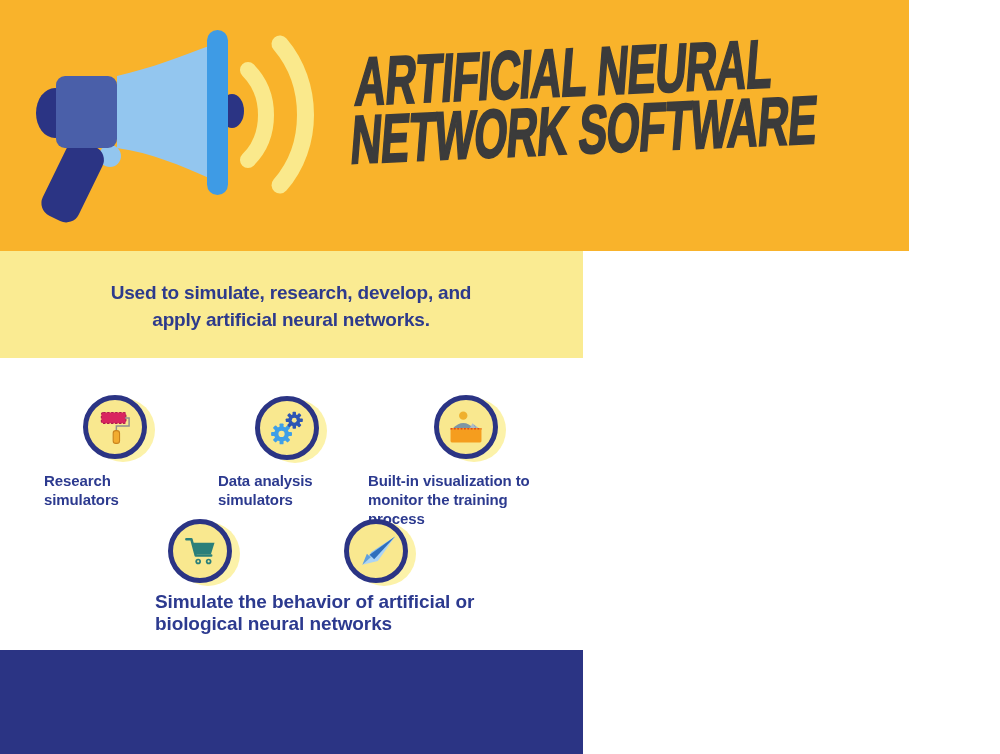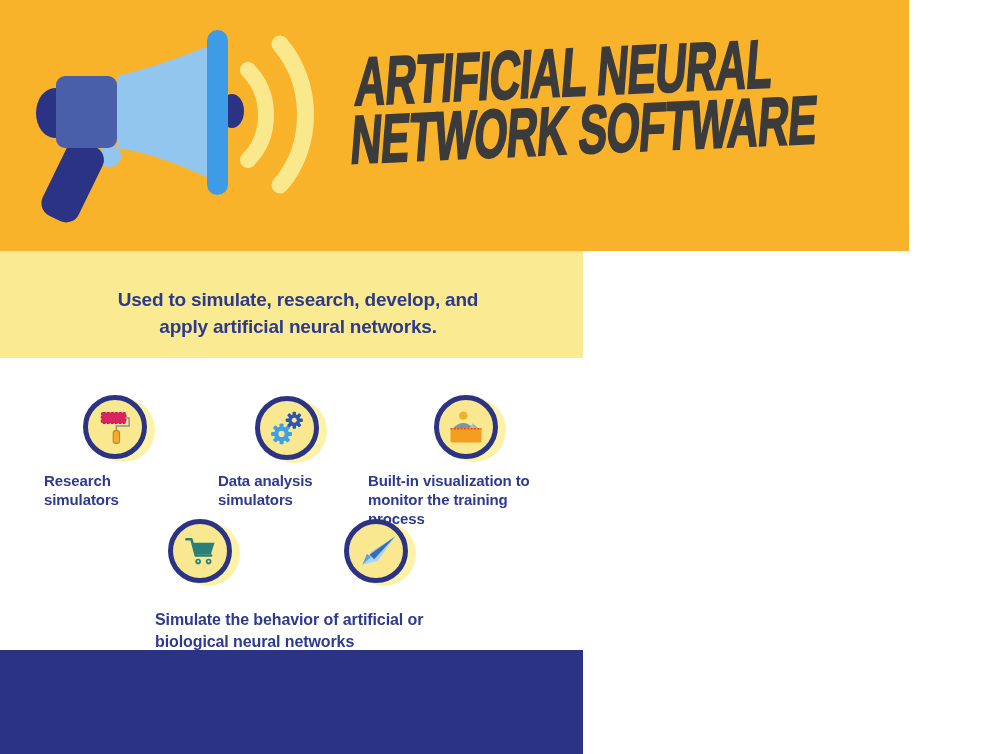--- a/index.html
+++ b/index.html
@@ -14,36 +14,36 @@
     position:absolute;left:358px;top:52px;color:#3B3B3B;
     transform:rotate(-2.5deg) skewX(-7deg) scaleX(0.63);
     transform-origin:left top;
     font-size:68px;font-weight:bold;line-height:58px;letter-spacing:-1px;
     -webkit-text-stroke:2px #3B3B3B;
     white-space:nowrap;
   }
   
   .subtitle-band{position:absolute;left:0;top:251px;width:583px;height:107px;background:#FAEB92;}
   .subtitle{
-    position:absolute;left:95px;top:28px;width:392px;margin:7px;text-align:center;
+    position:absolute;left:95px;top:28px;width:392px;margin:0;text-align:center;
     color:#2D3A8C;font-size:19px;font-weight:bold;line-height:27px;letter-spacing:-0.2px;
   }
   
   .feature-circle{position:absolute;width:64px;height:64px;}
   .blob{position:absolute;left:8px;top:3px;width:64px;height:64px;border-radius:50%;background:#FCF2A9;}
   .ring{
     position:absolute;left:0;top:0;width:64px;height:64px;box-sizing:border-box;
     border:5px solid #2B3484;border-radius:50%;background:#F9E88F;
     display:flex;align-items:center;justify-content:center;
   }
   .feature-label{
     position:absolute;text-align:left;color:#2C3A8F;
     font-size:15px;font-weight:bold;line-height:19px;letter-spacing:-0.1px;
   }
-  .feature-label.wide{font-size:16px;line-height:22px;margin-top:18px;}
+  .feature-label.wide{font-size:19px;line-height:22px;}
   
   .bottom-band{position:absolute;left:0;top:650px;width:583px;height:104px;background:#2B3484;}
 </style>
 </head>
 <body>
 
 <div class="canvas">
 
   <div class="banner">
 

